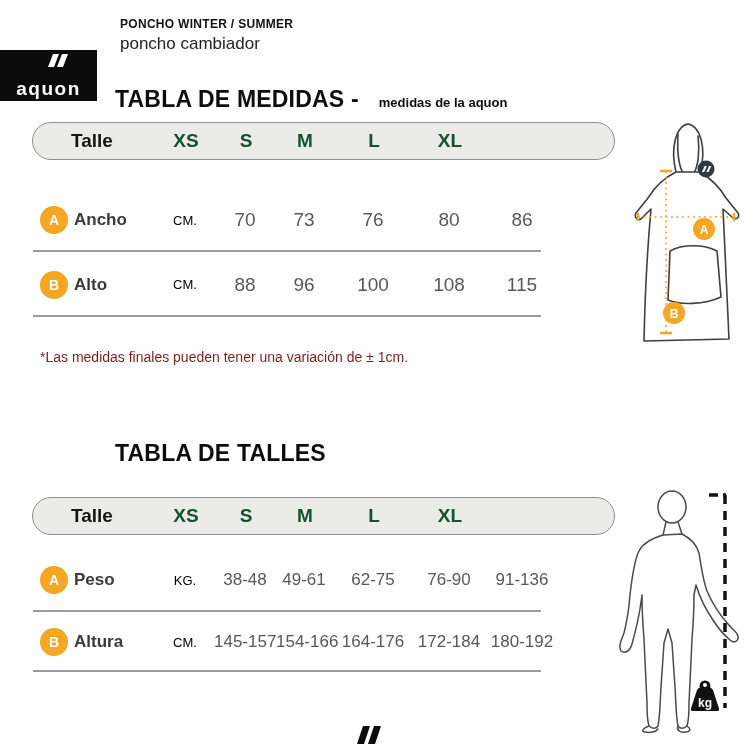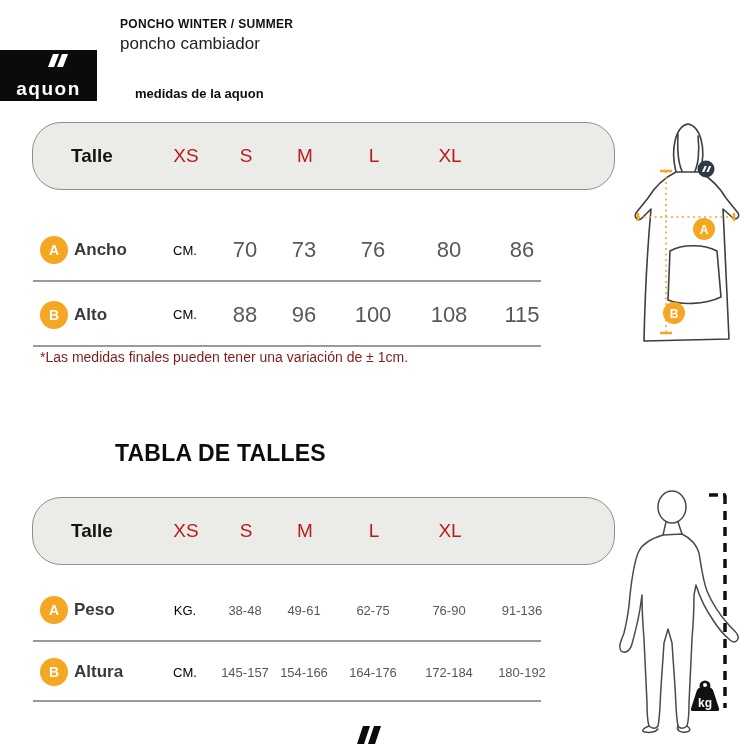--- a/index.html
+++ b/index.html
@@ -19,40 +19,40 @@
   .sec-title{position:absolute;left:115px;display:flex;align-items:baseline;}
   .sec-title .big{font-size:23px;font-weight:800;color:#0d0d0d;letter-spacing:.2px;}
   .sec-title .small{font-size:13px;font-weight:700;color:#0d0d0d;margin-left:20px;}
   .t1{top:86px;}
   .t2{top:440px;}
 
   
   .tbl{position:absolute;left:32px;width:583px;}
   .tbl1{top:122px;}
   .tbl2{top:497px;}
-  .pill{height:68px;background:#EBEBE8;border:1.5px solid #8f8f8f;border-radius:29px;
+  .pill{height:38px;background:#EBEBE8;border:1.5px solid #8f8f8f;border-radius:29px;
         box-sizing:border-box;display:grid;align-items:center;
         grid-template-columns:42px 82px 58px 62px 56px 82px 70px 76px;}
   .talle{grid-column:1/3;padding-left:38px;font-size:19px;font-weight:700;color:#141414;}
   .cell{text-align:center;white-space:nowrap;}
-  .sz{font-weight:400;font-size:19px;color:#b91c1c;}
+  .sz{font-weight:700;font-size:19px;color:#14532d;}
   .trow{position:relative;display:grid;align-items:center;
         grid-template-columns:42px 82px 58px 62px 56px 82px 70px 76px;}
   .trow::after{content:"";position:absolute;left:1px;bottom:0;width:508px;height:1.8px;background:#9a9a9a;}
   .tbl1 .r1{margin-top:28px;height:64px;}
   .tbl1 .r2{height:65px;}
   .tbl2 .r1{margin-top:13px;height:64px;}
   .tbl2 .r2{height:60px;}
   .badge{display:inline-flex;width:28px;height:28px;margin-left:8px;border-radius:50%;
          background:#F5A623;color:#fff;font-size:14px;font-weight:700;
          align-items:center;justify-content:center;}
   .lbl{font-size:17px;font-weight:700;color:#3a3a3a;}
   .unit{font-size:13px;color:#000000;text-align:center;}
-  .val{font-size:22px;color:#57585a;}
-  .tbl2 .val{font-size:13px;}
+  .val{font-size:19px;color:#57585a;}
+  .tbl2 .val{font-size:17px;}
   .footnote{position:absolute;left:40px;top:349px;font-size:14px;color:#7f1d1d;}
 
   
   .poncho-illu{position:absolute;left:630px;top:112px;}
   .person-illu{position:absolute;left:616px;top:483px;}
   .bottom-logo{position:absolute;left:357px;top:726px;}
 </style>
 </head>
 <body>
 
@@ -65,20 +65,21 @@
     </svg>
     <div class="logo-text">aquon</div>
   </div>
 
   <div class="prod-head">
     <div class="prod-title">PONCHO WINTER / SUMMER</div>
     <div class="prod-sub">poncho cambiador</div>
   </div>
 
   <div class="sec-title t1">
+    <span class="big">TABLA DE MEDIDAS -</span>
     <span class="small">medidas de la aquon</span>
   </div>
 
   <div class="tbl tbl1">
     <div class="pill">
       <div class="talle">Talle</div>
       <div class="cell sz">XS</div>
       <div class="cell sz">S</div>
       <div class="cell sz">M</div>
       <div class="cell sz">L</div>

